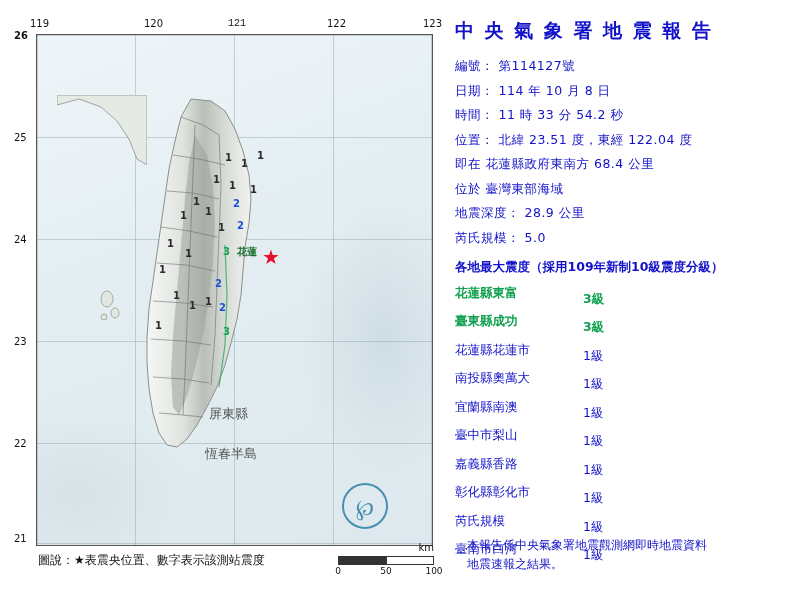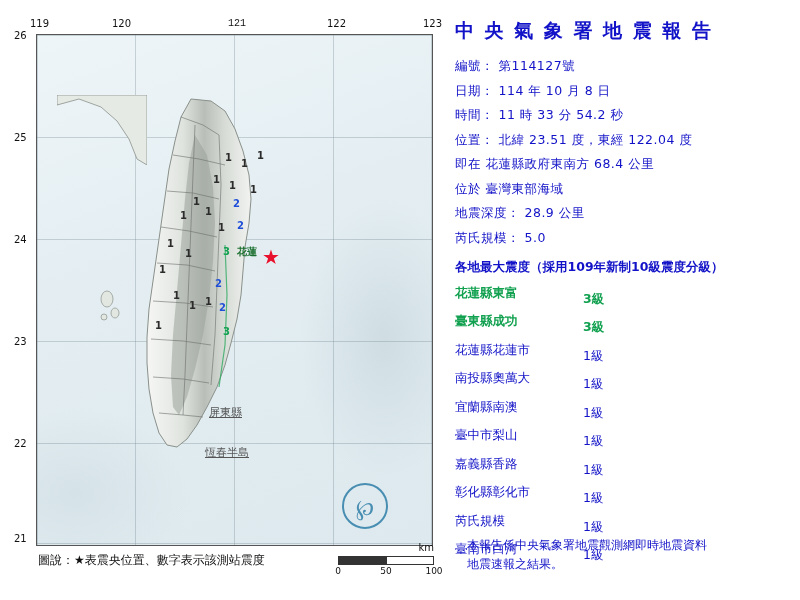--- a/index.html
+++ b/index.html
@@ -95,23 +95,22 @@
   .inum.lv3 { color: #12a150; }
 
   .city-label {
     position: absolute;
     font-size: 10px;
     color: #1a6f2f;
     font-weight: bold;
   }
   .place-label {
     position: absolute;
-    font-size: 11px;
+    font-size: 13px;
     color: #555;
-    text-decoration: underline;
   }
 
   .cwa-logo {
     position: absolute;
     right: 44px;
     bottom: 16px;
     width: 42px;
     height: 42px;
     border-radius: 50%;
     border: 2px solid #2f7fa8;
@@ -225,26 +224,26 @@
   }
 </style>
 </head>
 <body>
 
 <div id="root">
 
   <div class="map-panel">
 
     <div class="axis-lab lon-lab" style="left:22px;">119</div>
-    <div class="axis-lab lon-lab" style="left:104px;">120</div>
+    <div class="axis-lab lon-lab" style="left:136px;">120</div>
     <div class="axis-lab lon-lab" style="left:220px;font-family:Liberation Mono, monospace;">121</div>
     <div class="axis-lab lon-lab" style="left:319px;">122</div>
     <div class="axis-lab lon-lab" style="left:415px;">123</div>
 
-    <div class="axis-lab lat-lab" style="top:22px;">26</div>
+    <div class="axis-lab lat-lab" style="top:22px;font-weight:bold;">26</div>
     <div class="axis-lab lat-lab" style="top:124px;">25</div>
     <div class="axis-lab lat-lab" style="top:226px;">24</div>
     <div class="axis-lab lat-lab" style="top:328px;">23</div>
     <div class="axis-lab lat-lab" style="top:430px;">22</div>
     <div class="axis-lab lat-lab" style="top:525px;">21</div>
 
     <div class="map-frame">
       <div class="sea"></div>
 
       <div class="grid-line-v" style="left:0px;"></div>

